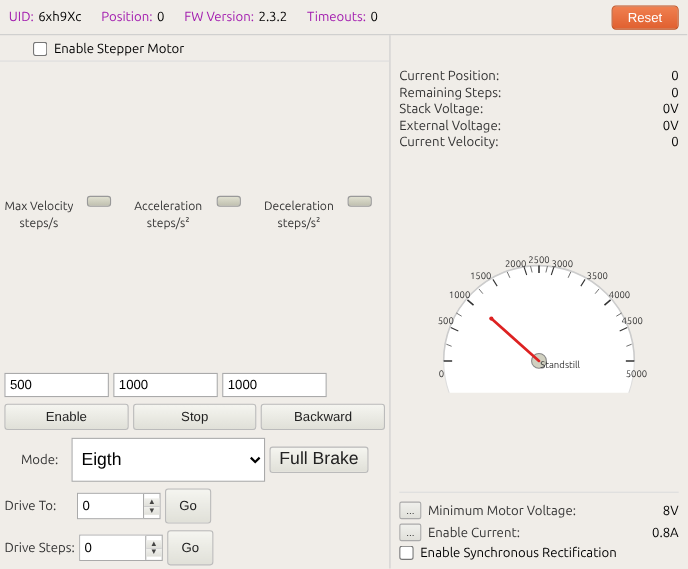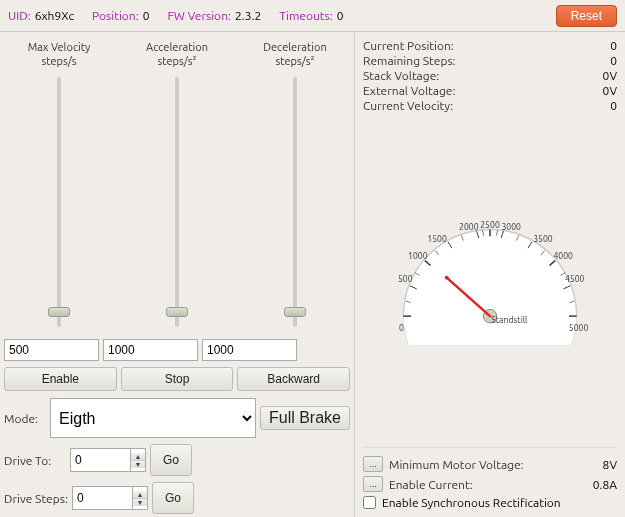--- a/index.html
+++ b/index.html
@@ -63,21 +63,21 @@
 
     .sliders-section {
       display: flex;
       flex-direction: row;
       flex: 1;
       padding: 4px 0;
     }
 
     .slider-col {
       display: flex;
-      flex-direction: column;
+      flex-direction: row;
       align-items: center;
       flex: 1;
       padding: 4px 4px;
     }
 
     .slider-col-label {
       text-align: center;
       color: #333;
       font-size: 11px;
       line-height: 1.3;
@@ -139,21 +139,21 @@
       border: 1px solid #bbb;
       border-radius: 3px;
       font-size: 12px;
       cursor: pointer;
       color: #222;
     }
 
     .mode-row {
       display: flex;
       align-items: center;
-      padding: 3px 4px;
+      padding: 3px 19px;
       gap: 4px;
     }
     .mode-label { color: #333; min-width: 42px; }
     .mode-select {
       flex: 1;
       height: 40px;
       border: 1px solid #aaa;
       background: white;
       font-size: 16px;
       padding: 0 4px;
@@ -223,20 +223,21 @@
       cursor: pointer;
       color: #222;
     }
 
     
     .right-panel {
       flex: 1;
       display: flex;
       flex-direction: column;
       padding: 6px 8px;
+      margin-top: 24px;
     }
 
     .info-table {
       width: 100%;
     }
     .info-row {
       display: flex;
       justify-content: space-between;
       padding: 1px 0;
     }
@@ -318,20 +319,24 @@
     <span class="top-bar-label">Timeouts:</span>
     <span class="top-bar-value">0</span>
   </div>
   <button class="reset-btn">Reset</button>
 </div>
 
 <div class="main-content">
 
   <div class="left-panel">
 
+    <div class="enable-row">
+      <input type="checkbox" style="">
+      <span>Enable Stepper Motor</span>
+    </div>
 
     <div class="sliders-section">
       <div class="slider-col">
         <div class="slider-col-label">Max Velocity<br>steps/s</div>
         <div class="slider-track">
           <div class="slider-thumb"></div>
         </div>
       </div>
       <div class="slider-col">
         <div class="slider-col-label">Acceleration<br>steps/s²</div>

